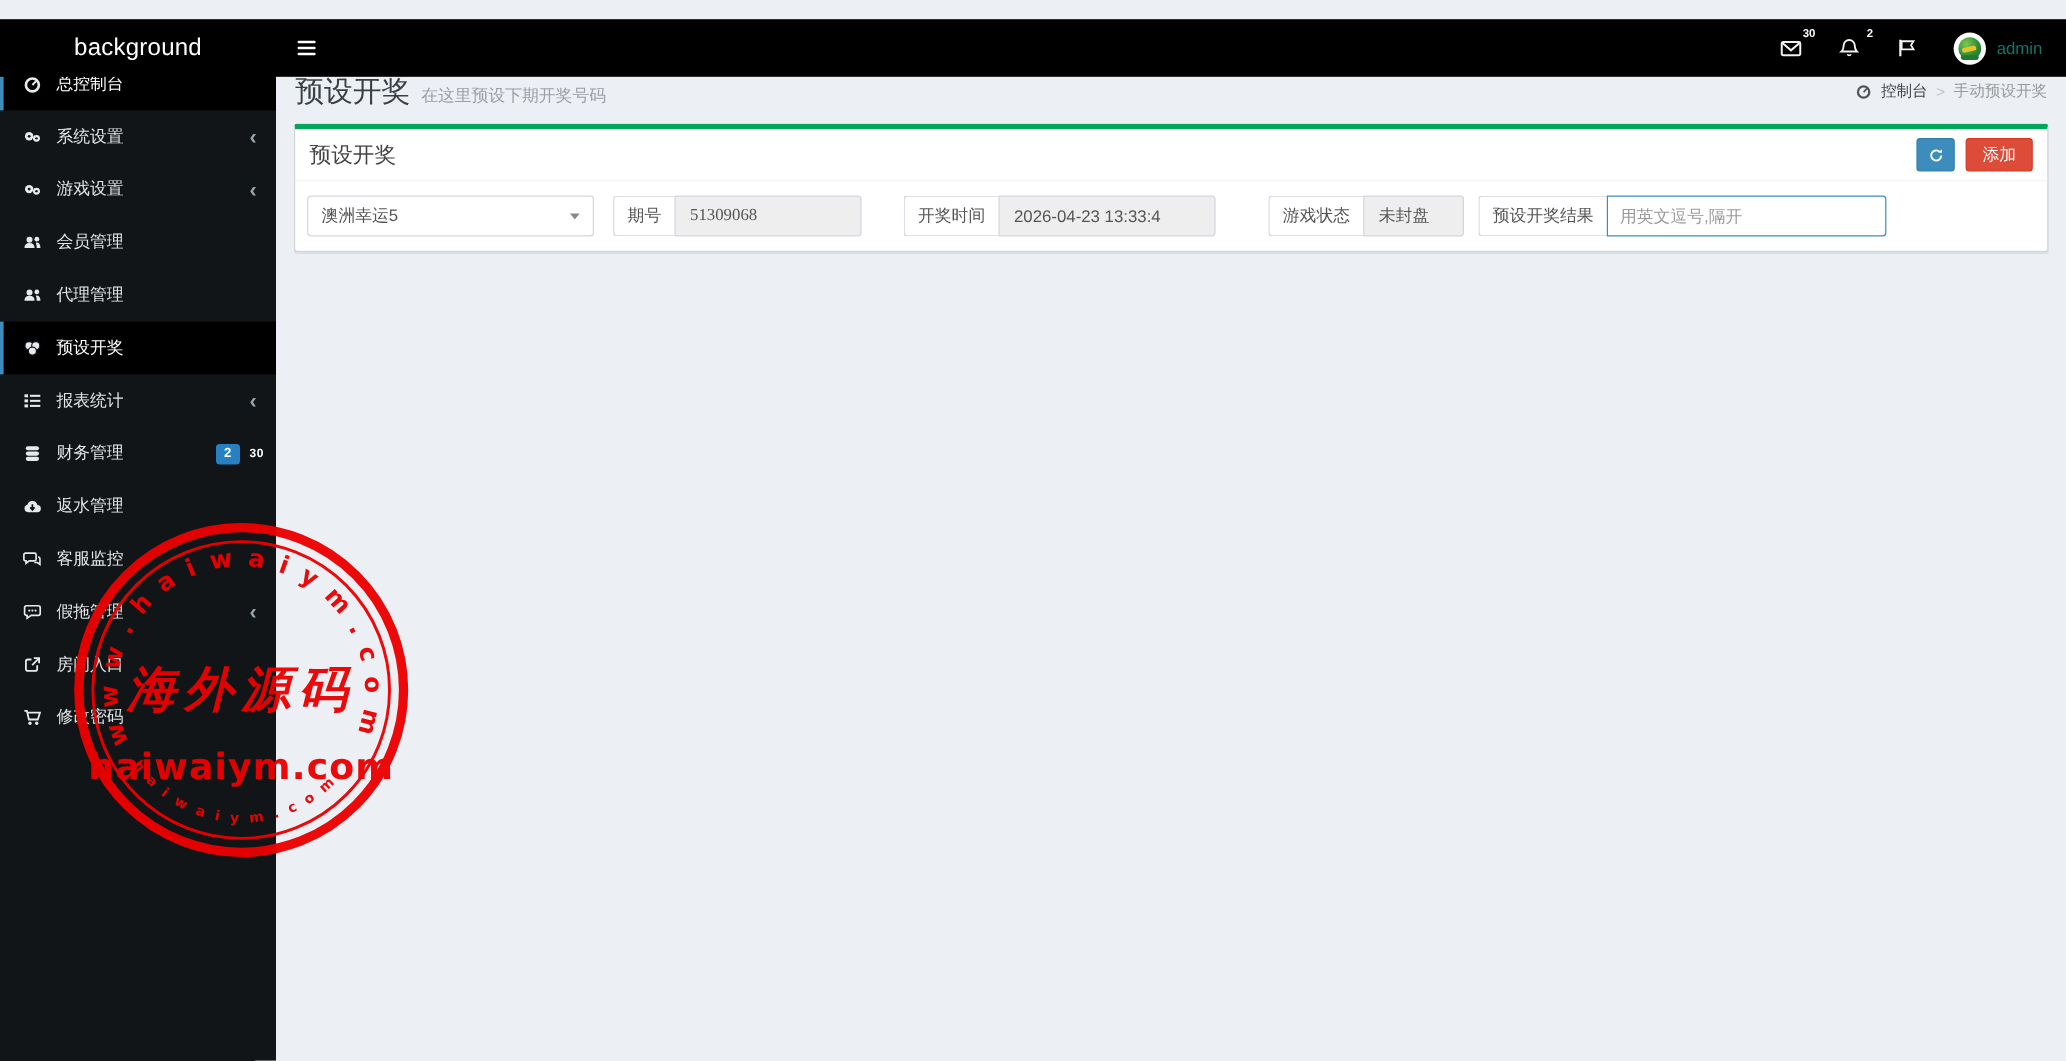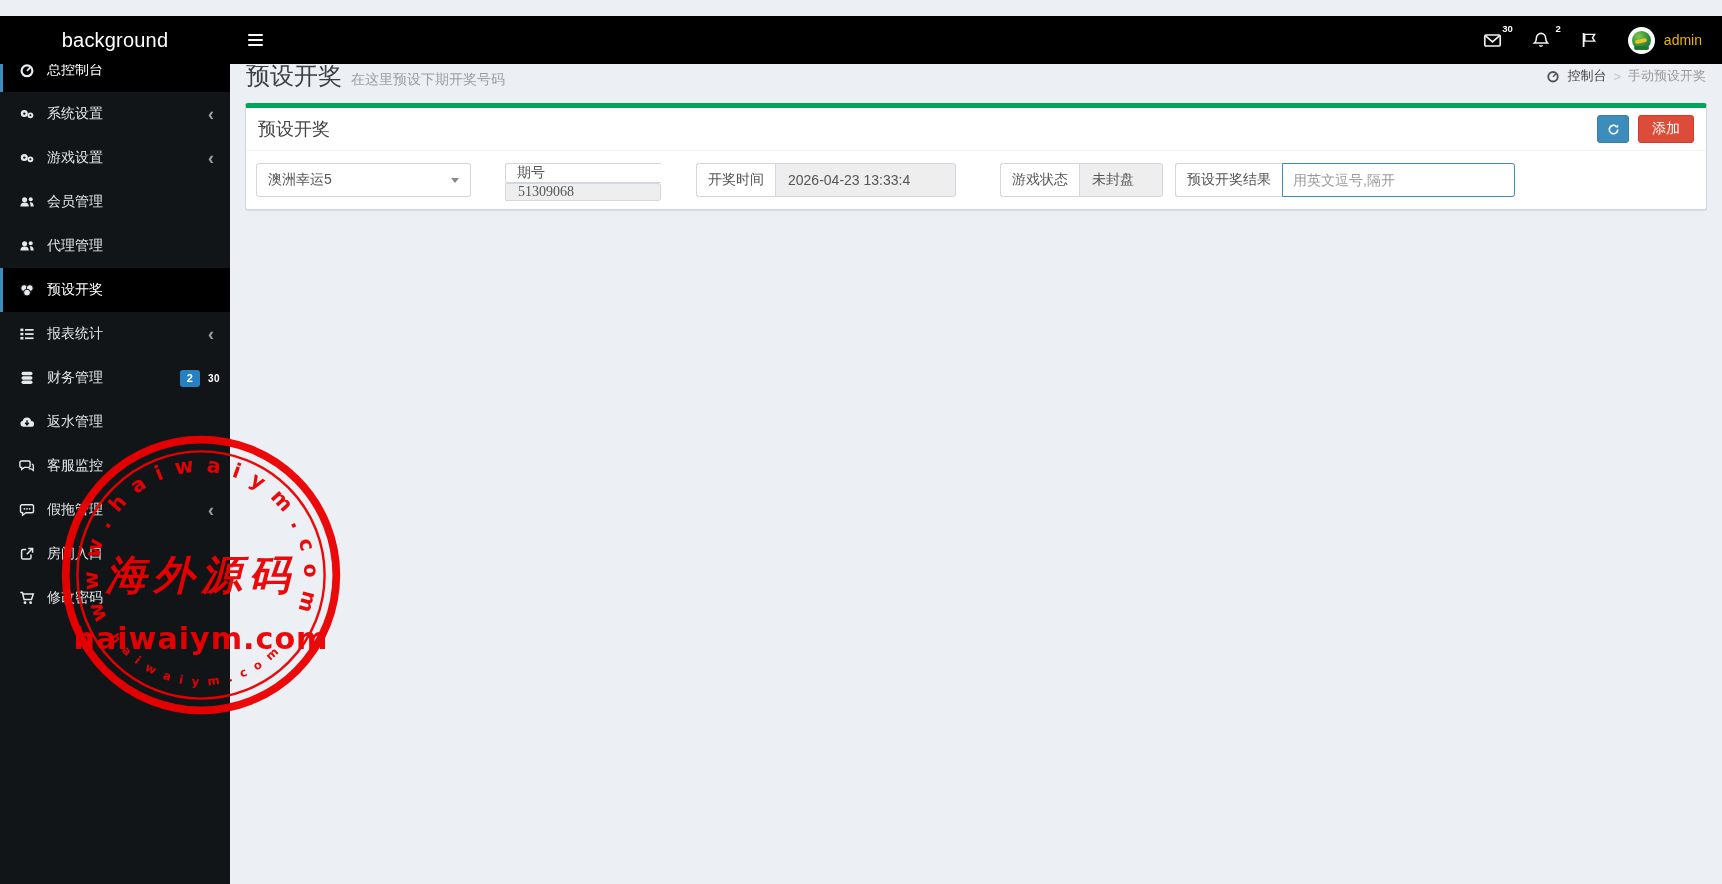--- a/index.html
+++ b/index.html
@@ -22,21 +22,21 @@
   .hamburger{display:inline-block;}
   .hamburger i{display:block;width:15px;height:2.5px;background:#fff;margin:2.5px 0;border-radius:1px;}
   .top-right{margin-left:auto;display:flex;align-items:center;gap:30px;padding-right:20px;color:#eee;}
   .top-ico{position:relative;display:flex;align-items:center;cursor:pointer;color:#f2f2f2;}
   .top-ico .sup{position:absolute;top:-8px;right:-11px;font-size:9.5px;font-weight:bold;color:#fff;}
   .user-chip{display:flex;align-items:center;gap:9px;cursor:pointer;}
   .avatar{width:27px;height:27px;border-radius:50%;background:#fff;display:flex;align-items:center;justify-content:center;position:relative;overflow:hidden;}
   .globe{width:19px;height:19px;border-radius:50%;background:radial-gradient(circle at 35% 30%,#7ec94f 0%,#2e8b3a 55%,#1d6b2c 100%);position:relative;}
   .globe:after{content:"";position:absolute;left:3px;top:8px;width:12px;height:4px;border-radius:3px;background:#e8c32a;transform:rotate(-12deg);}
   .globe:before{content:"";position:absolute;left:2px;bottom:0px;width:15px;height:4px;border-radius:2px;background:#1f7a2e;}
-  .user-name{color:#eab308;font-size:14px;}
+  .user-name{color:#0f766e;font-size:14px;}
 
   
   .sidebar{position:absolute;top:48px;left:0;width:230px;height:836px;background:var(--sidebar-dark);z-index:5;}
   .menu-item{height:44px;display:flex;align-items:center;color:#e2e6e8;font-size:14px;border-left:3px solid transparent;cursor:pointer;}
   .menu-item.active{background:#000000;border-left-color:var(--primary-blue);color:#fff;}
   .mi-icon{width:17px;height:17px;margin:0 12px 0 15px;display:flex;align-items:center;justify-content:center;color:#e7eaec;flex:none;}
   .mi-icon svg{width:16px;height:16px;}
   .mi-label{flex:1;white-space:nowrap;}
   .chevron{color:#9aa5ab;font-size:18px;line-height:1;margin-right:16px;font-weight:bold;}
   .badge-blue{background:#2680c2;color:#fff;border-radius:3px;font-size:11px;font-weight:bold;padding:2.5px 7px;margin-right:8px;}
@@ -60,24 +60,24 @@
   .box-header{display:flex;justify-content:space-between;align-items:center;padding:7px 12px;border-bottom:1px solid #f4f4f4;}
   .box-title{font-size:18px;color:#444;}
   .box-tools{display:flex;gap:9px;}
   .btn{border-radius:3px;height:28px;display:flex;align-items:center;justify-content:center;cursor:pointer;font-size:14px;color:#fff;}
   .btn-refresh{width:32px;background:var(--primary-blue);border:1px solid #367fa9;}
   .btn-refresh svg{width:13px;height:13px;}
   .btn-add{background:var(--danger-red);border:1px solid #d73925;padding:12px 13px;}
   .box-body{padding:12px 10px;display:flex;align-items:center;}
 
   
-  .sel{width:215px;height:34px;background:#fff;border:1px solid #d2d6de;border-radius:3px;display:flex;align-items:center;justify-content:space-between;padding:0 11px;font-size:14px;color:#555;cursor:pointer;}
+  .sel{width:239px;height:34px;background:#fff;border:1px solid #d2d6de;border-radius:3px;display:flex;align-items:center;justify-content:space-between;padding:0 11px;font-size:14px;color:#555;cursor:pointer;}
   .caret-down{width:0;height:0;border-left:4.5px solid transparent;border-right:4.5px solid transparent;border-top:5px solid #888;}
   .input-group{display:flex;height:34px;}
-  .g2{margin-left:34px;flex-direction:column;} .g3{margin-left:35px;} .g4{margin-left:44px;} .g5{margin-left:12px;}
+  .g2{margin-left:16px;} .g3{margin-left:35px;} .g4{margin-left:44px;} .g5{margin-left:12px;}
   .addon{display:flex;align-items:center;padding:0 11px;background:#fff;border:1px solid #d2d6de;border-right:0;border-radius:3px 0 0 3px;font-size:14px;color:#555;white-space:nowrap;}
   .val{display:flex;align-items:center;padding:0 12px;background:#eee;border:1px solid #d2d6de;border-radius:0 3px 3px 0;font-size:14px;color:#555;white-space:nowrap;}
   .w-issue{width:156px;font-family:Liberation Serif, serif;} .w-time{width:181px;} .w-status{width:84px;}
   .result-input{width:233px;height:34px;border:1px solid var(--primary-blue);border-radius:0 3px 3px 0;padding:0 10px;font-size:14px;color:#555;outline:none;caret-color:#333;font-family:inherit;}
   .result-input::placeholder{color:#9a9a9a;}
 
   
   .watermark{position:absolute;left:55px;top:429px;width:292px;height:292px;z-index:60;pointer-events:none;opacity:.96;}
   .watermark text{fill:var(--watermark-red);}
   .wm-arc-top{font-size:21px;font-weight:bold;letter-spacing:2px;font-family:"DejaVu Sans",sans-serif;}

